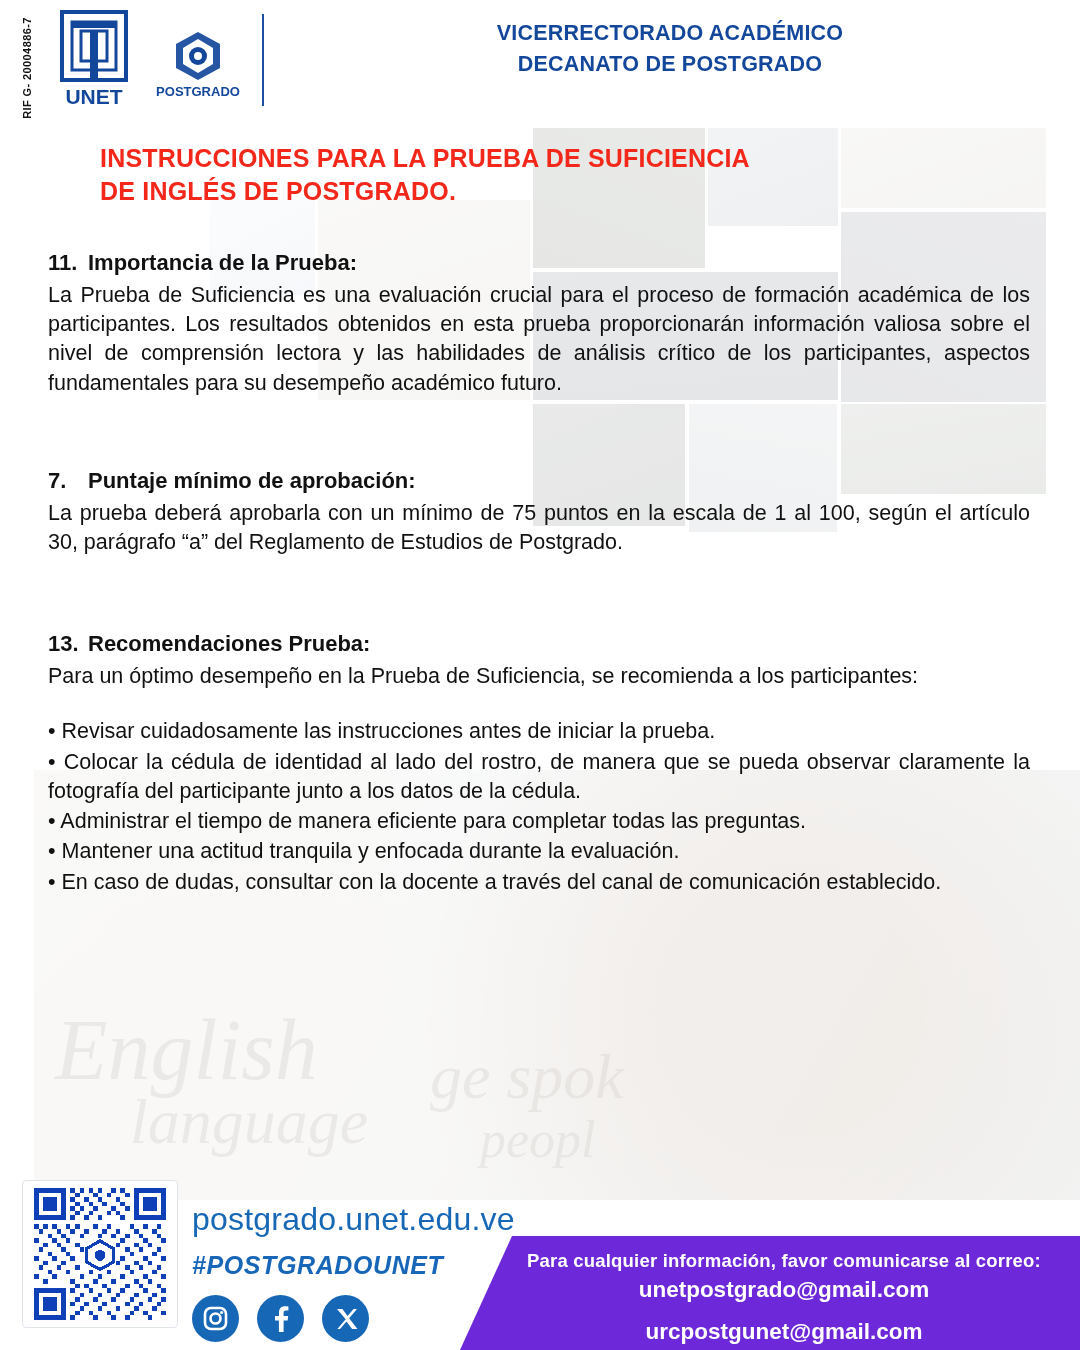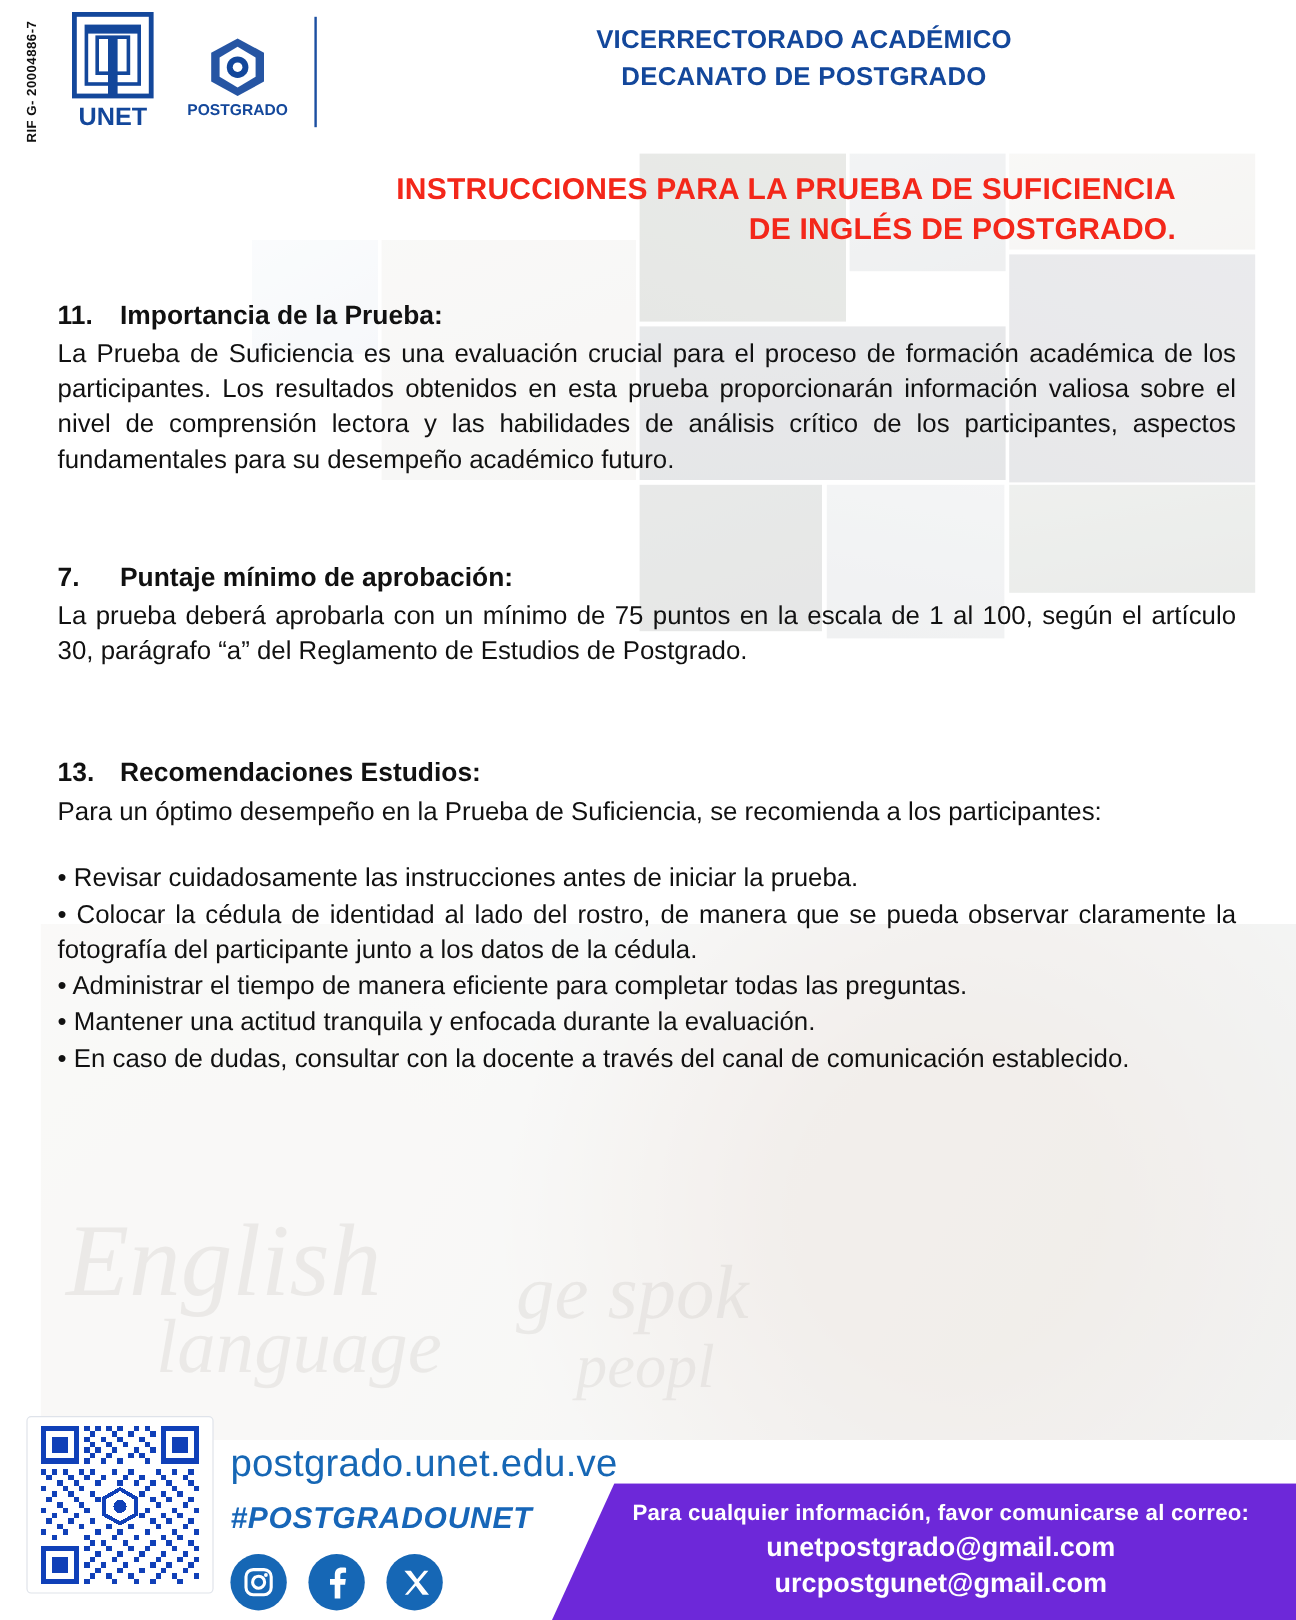--- a/index.html
+++ b/index.html
@@ -63,32 +63,32 @@
   .hdr-div  { position:absolute; left:262px; top:14px; width:2px; height:92px; background:#1c4fa1; }
   .hdr-text {
     position:absolute; left:290px; top:18px; width:760px;
     color:#13479b; font-weight:bold; font-size:21.5px; line-height:1.42;
     text-align:center; letter-spacing:.2px;
   }
 
   
   .doc-title {
     position:relative; z-index:4; margin:22px auto 0; width:880px;
-    text-align:right; color:#f3271a; font-weight:bold;
+    text-align:left; color:#f3271a; font-weight:bold;
     font-size:25px; line-height:1.32; letter-spacing:.2px;
   }
 
   
   .content {
     position:relative; z-index:4;
     padding:40px 50px 0 48px;
     font-size:21.5px; color:#111; line-height:1.36;
   }
   .sec { margin-bottom:14px; }
-  .sec-head { display:flex; gap:22px; font-weight:bold; font-size:22px; margin-bottom:3px; }
+  .sec-head { display:flex; gap:10px; font-weight:bold; font-size:22px; margin-bottom:3px; }
   .sec-num { width:30px; flex:none; }
   .para { text-align:justify; }
   .gap-a { height:54px; }
   .gap-b { height:58px; }
   .intro { margin-bottom:26px; }
   .bullets li { list-style:none; text-align:justify; margin-bottom:1px; }
   .bullets li::before { content:"• "; }
 
   
   .footer { position:absolute; left:0; bottom:0; width:1080px; height:190px; z-index:5; }
@@ -110,21 +110,21 @@
   .soc svg { position:absolute; inset:0; }
 
   .mail-band {
     position:absolute; right:0; bottom:0; width:620px; height:114px;
     background:#6d28d9; color:#fff; text-align:center;
     clip-path:polygon(52px 0, 100% 0, 100% 100%, 0 100%);
     padding:14px 30px 0 58px;
   }
   .mail-band .l1 { font-size:18.5px; font-weight:bold; letter-spacing:.2px; }
   .mail-band .l2 { font-size:22.5px; font-weight:bold; margin-top:5px; }
-  .mail-band .l3 { font-size:22.5px; font-weight:bold; margin-top:4px; }
+  .mail-band .l3 { font-size:22.5px; font-weight:bold; margin-top:16px; }
 </style>
 </head>
 <body>
 
 <div class="bg-collage">
   <div class="ph a"></div>
     <div class="ph b"></div>
     <div class="ph c"></div>
   <div class="ph d"></div>
     <div class="ph e"></div>
@@ -201,21 +201,21 @@
       <span>Puntaje mínimo de aprobación:</span>
     </div>
     <p class="para">La prueba deberá aprobarla con un mínimo de 75 puntos en la escala de 1 al 100, según el artículo 30, parágrafo “a” del Reglamento de Estudios de Postgrado.</p>
   </section>
 
   <div class="gap-b"></div>
 
   <section class="sec">
     <div class="sec-head">
       <span class="sec-num">13.</span>
-      <span>Recomendaciones Estudios:</span>
+      <span>Recomendaciones Prueba:</span>
     </div>
     <p class="para intro">Para un óptimo desempeño en la Prueba de Suficiencia, se recomienda a los participantes:</p>
 
     <ul class="bullets">
       <li>Revisar cuidadosamente las instrucciones antes de iniciar la prueba.</li>
       <li>Colocar la cédula de identidad al lado del rostro, de manera que se pueda observar claramente la fotografía del participante junto a los datos de la cédula.</li>
       <li>Administrar el tiempo de manera eficiente para completar todas las preguntas.</li>
       <li>Mantener una actitud tranquila y enfocada durante la evaluación.</li>
       <li>En caso de dudas, consultar con la docente a través del canal de comunicación establecido.</li>
     </ul>

